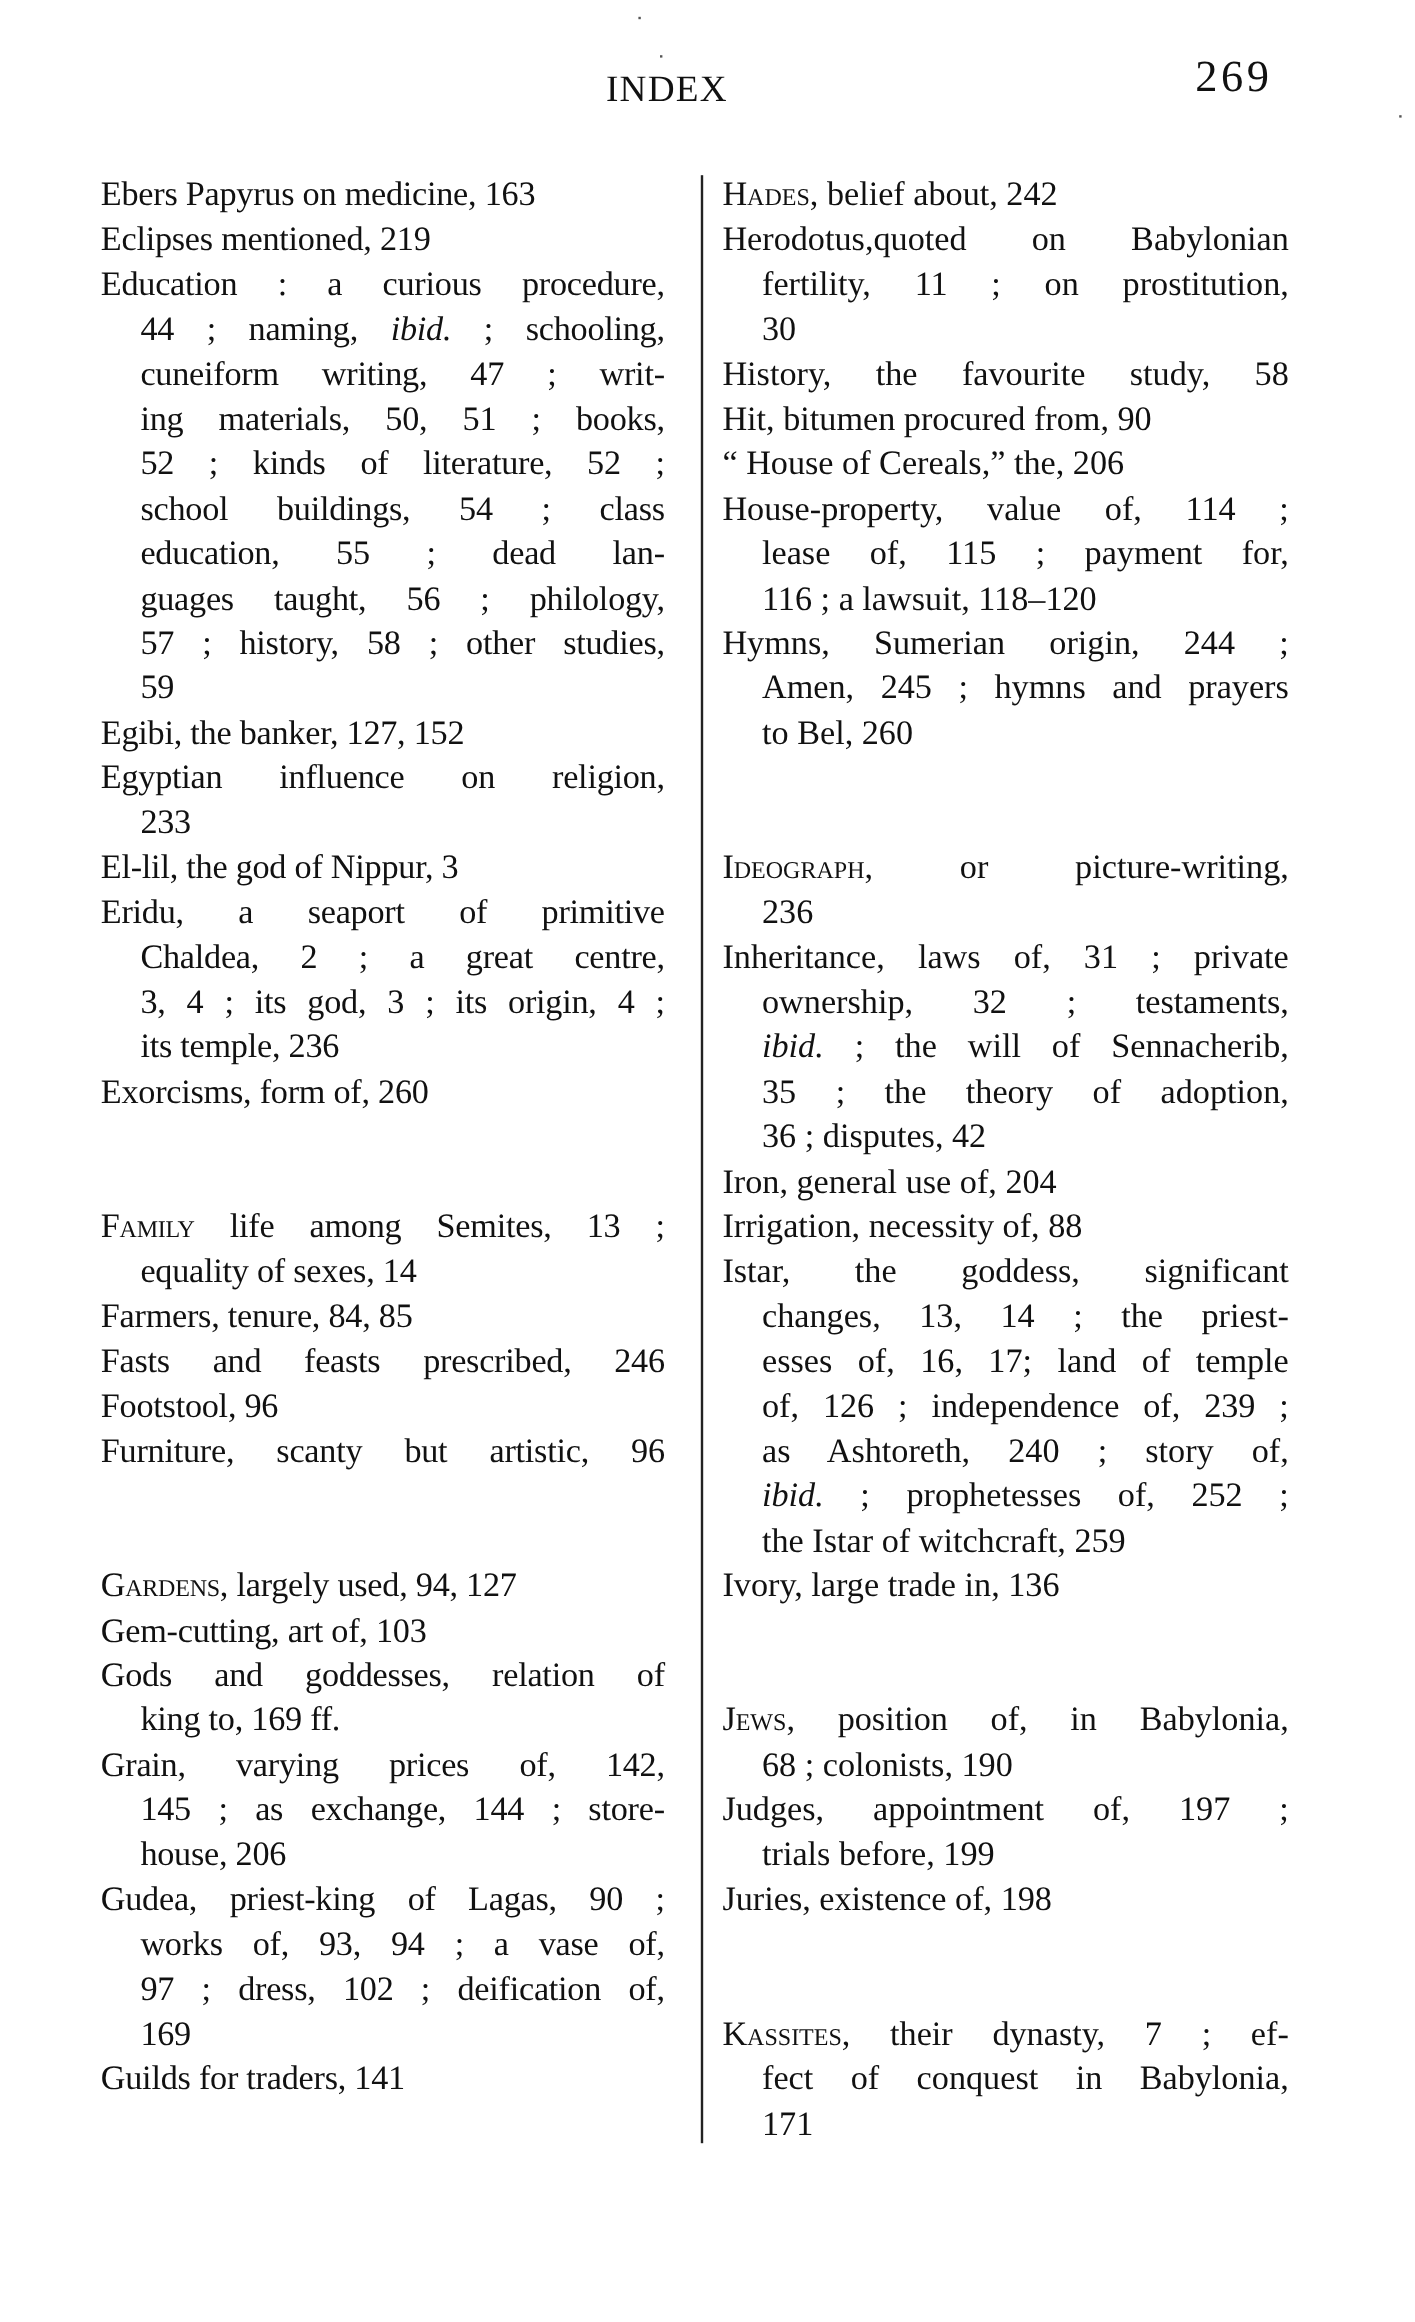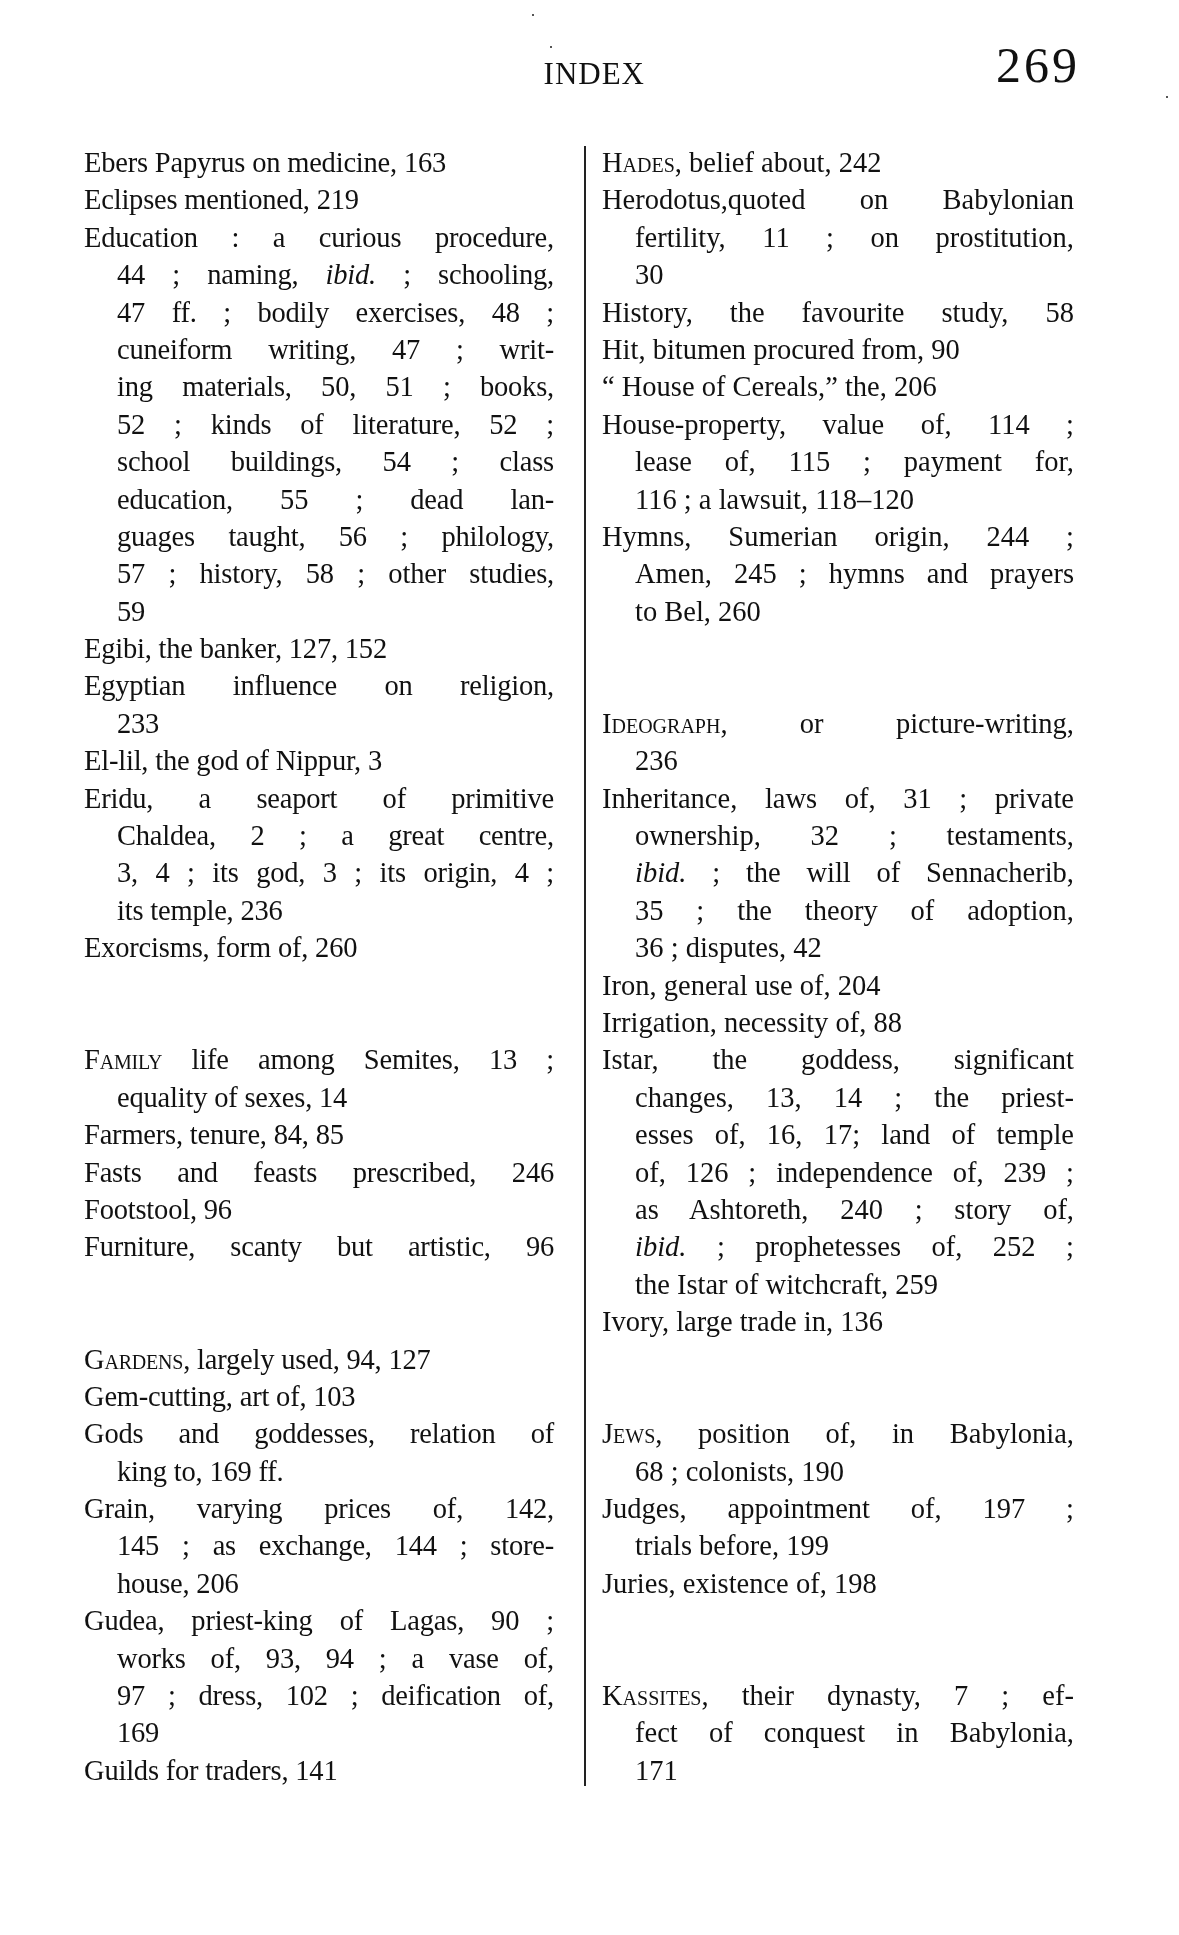--- a/index.html
+++ b/index.html
@@ -1,20 +1,20 @@
 <!DOCTYPE html>
 <html><head>
 <meta charset="utf-8">
 <style>
   html, body { margin:0; padding:0; background:#ffffff; }
   body { width:1179px; height:1935px; position:relative; overflow:hidden;
          font-family:"Liberation Serif","DejaVu Serif",serif; color:#111; }
-  .header-title { position:absolute; left:505px; top:56px; width:140px; text-align:right;
+  .header-title { position:absolute; left:505px; top:56px; width:140px; text-align:left;
          font-size:31px; letter-spacing:1px; line-height:36px; }
-  .page-number { position:absolute; left:996px; top:44px; font-size:50px; letter-spacing:3px; line-height:42px; }
+  .page-number { position:absolute; left:996px; top:44px; font-size:37px; letter-spacing:3px; line-height:42px; }
   .divider { position:absolute; left:584px; top:146px; width:2px; height:1640px; background:#222; }
   .col { position:absolute; top:144px; }
   .col.left { left:84px; width:470px; }
   .col.right { left:602px; width:472px;font-family:Liberation Serif, serif; }
   .line { height:37.4px; line-height:37.4px; font-size:28.5px; white-space:nowrap;
           text-align:justify; text-align-last:justify; overflow:visible; }
   .line.last { text-align-last:left; }
   .line.cont { padding-left:33px; }
   .line.blank { }
   .left .line { font-weight:normal; letter-spacing:-0.2px; }
@@ -28,21 +28,20 @@
 
 <div>
   <div class="header-title">INDEX</div>
   <div class="page-number">269</div>
 
   <div class="col left" id="col-left">
       <div class="line last">Ebers Papyrus on medicine, 163</div>
       <div class="line last">Eclipses mentioned, 219</div>
       <div class="line">Education : a curious procedure,</div>
       <div class="line cont"><span>44 ; naming, </span><span class="it">ibid.</span><span> ; schooling,</span></div>
-      <div class="line cont">47 ff. ;  bodily  exercises,  48 ;</div>
       <div class="line cont">cuneiform  writing,  47 ;  writ-</div>
       <div class="line cont">ing materials, 50, 51 ; books,</div>
       <div class="line cont">52 ;  kinds  of  literature,  52 ;</div>
       <div class="line cont">school  buildings,  54 ;  class</div>
       <div class="line cont">education,  55 ;  dead  lan-</div>
       <div class="line cont">guages taught, 56 ; philology,</div>
       <div class="line cont">57 ; history, 58 ; other studies,</div>
       <div class="line cont last">59</div>
       <div class="line last">Egibi, the banker, 127, 152</div>
       <div class="line">Egyptian influence on religion,</div>

